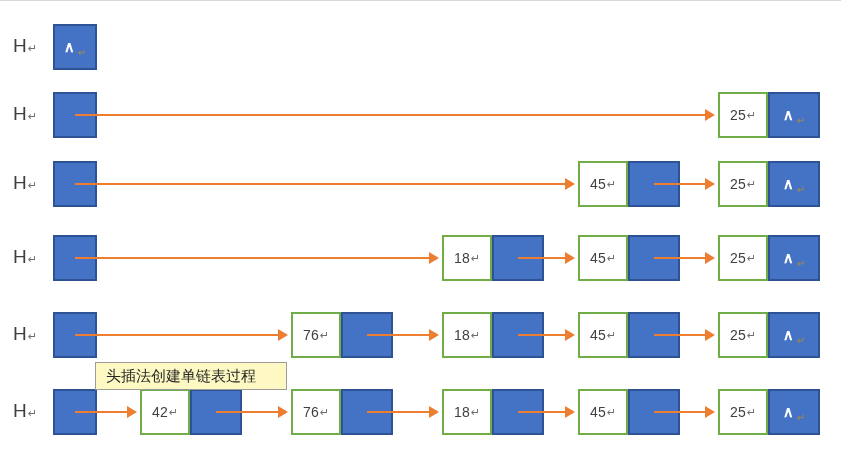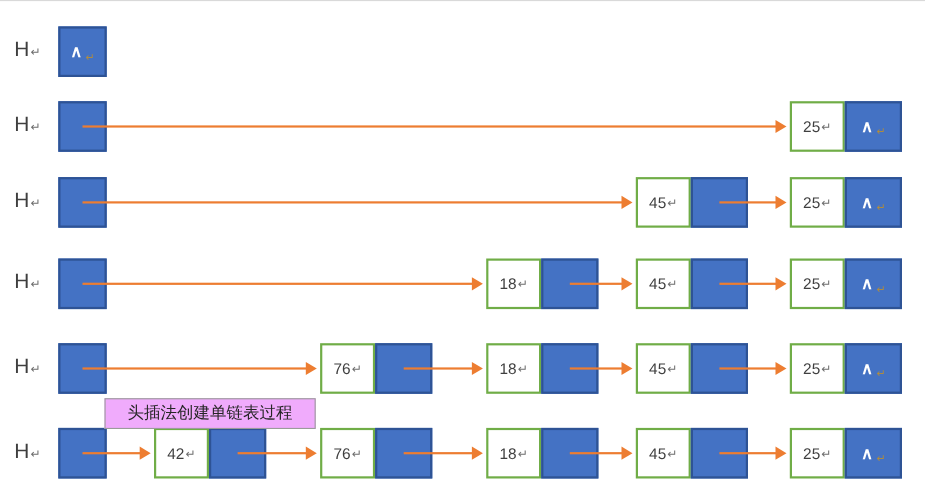--- a/index.html
+++ b/index.html
@@ -31,23 +31,23 @@
   .arrow-line {
     position:absolute; left:0; right:9px; top:5px; height:2px; background:#ED7D31;
   }
   .arrow-head {
     position:absolute; right:0; top:0; width:0; height:0;
     border-top:6px solid transparent; border-bottom:6px solid transparent;
     border-left:10px solid #ED7D31;
   }
   .tooltip {
     position:absolute; left:95px; top:361px; z-index:10;
-    background:#f0abfc; border:1px solid #9b9b9b;
+    background:#fef9c3; border:1px solid #9b9b9b;
     font-size:15px; color:#262626; line-height:20px;
-    padding:3px 10px; white-space:nowrap; min-width:170px;text-align:center;
+    padding:3px 10px; white-space:nowrap; min-width:170px;
   }
 </style>
 </head>
 <body>
 
 <div class="canvas">
   <div id="stage">
       <div>
         <div class="h-label" style="left: 13px; top: 33px;"><span>H</span><span class="ret-gray">↵</span></div>
         <div class="h-square" style="left: 53px; top: 23px; width: 44px; height: 46px;">

